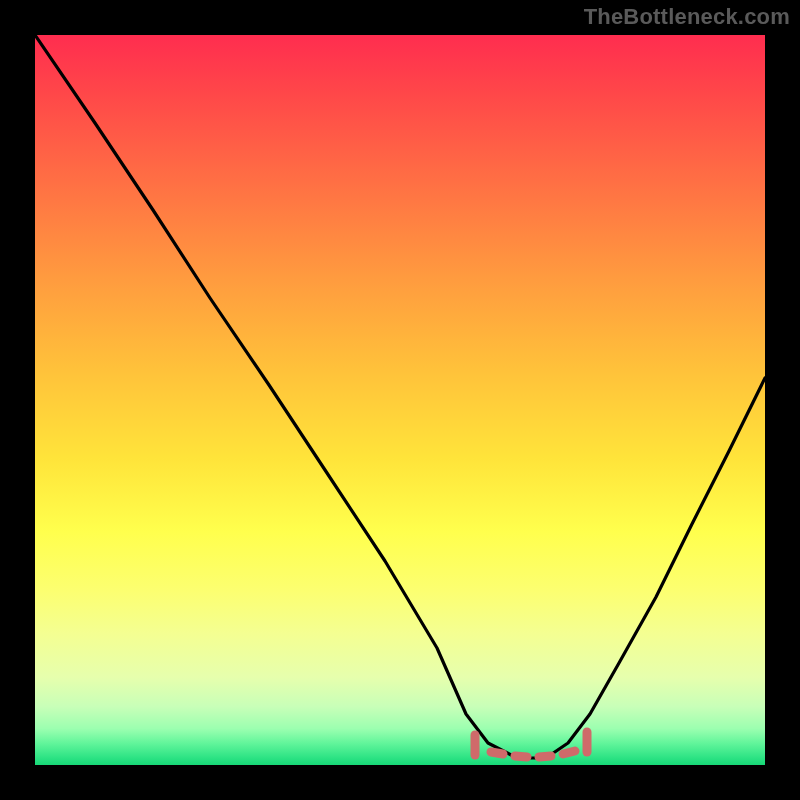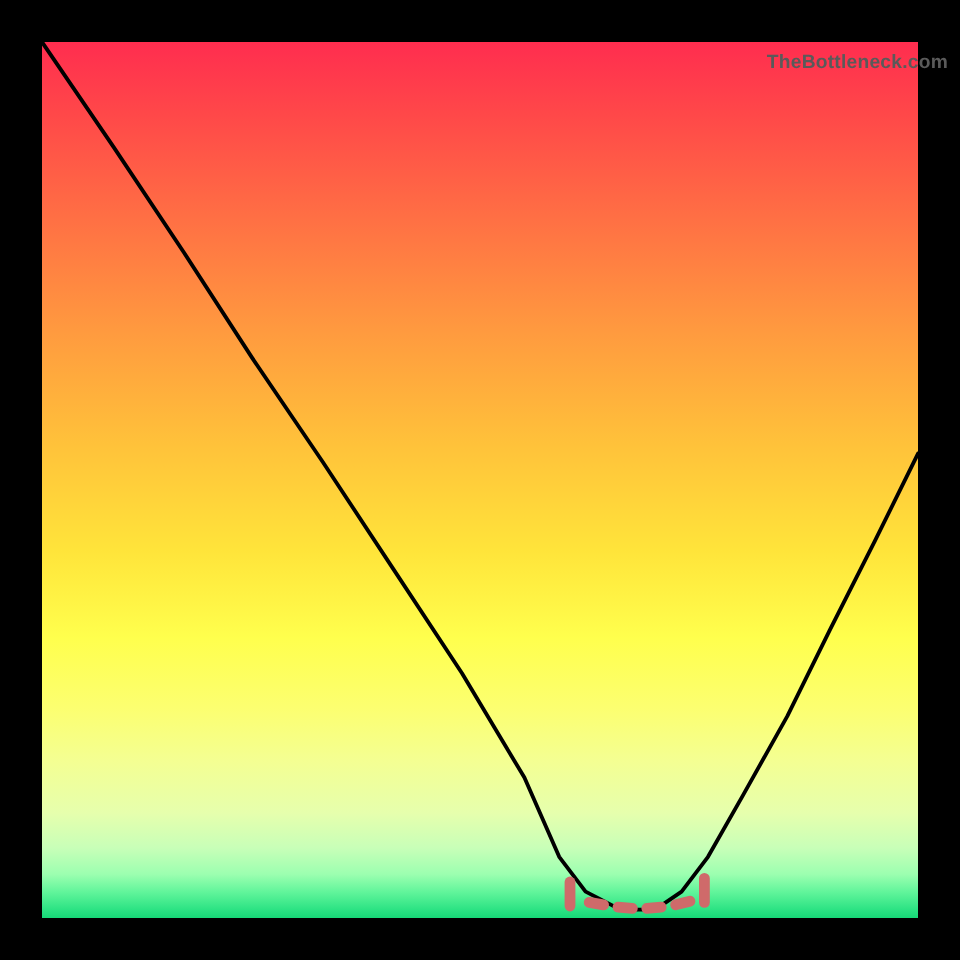--- a/index.html
+++ b/index.html
@@ -15,25 +15,24 @@
     position: relative;
     width: 800px;
     height: 800px;
     background: #000;
   }
   .watermark {
     position: absolute;
     top: 4px;
     right: 10px;
     color: #5a5a5a;
-    font-size: 16px;
+    font-size: 22px;
     font-weight: 600;
     letter-spacing: 0.2px;
     z-index: 10;
-    margin-top: 40px;
   }
   .plot-area {
     position: absolute;
     left: 35px;
     top: 35px;
     width: 730px;
     height: 730px;
     overflow: hidden;
   }
   .gradient {

